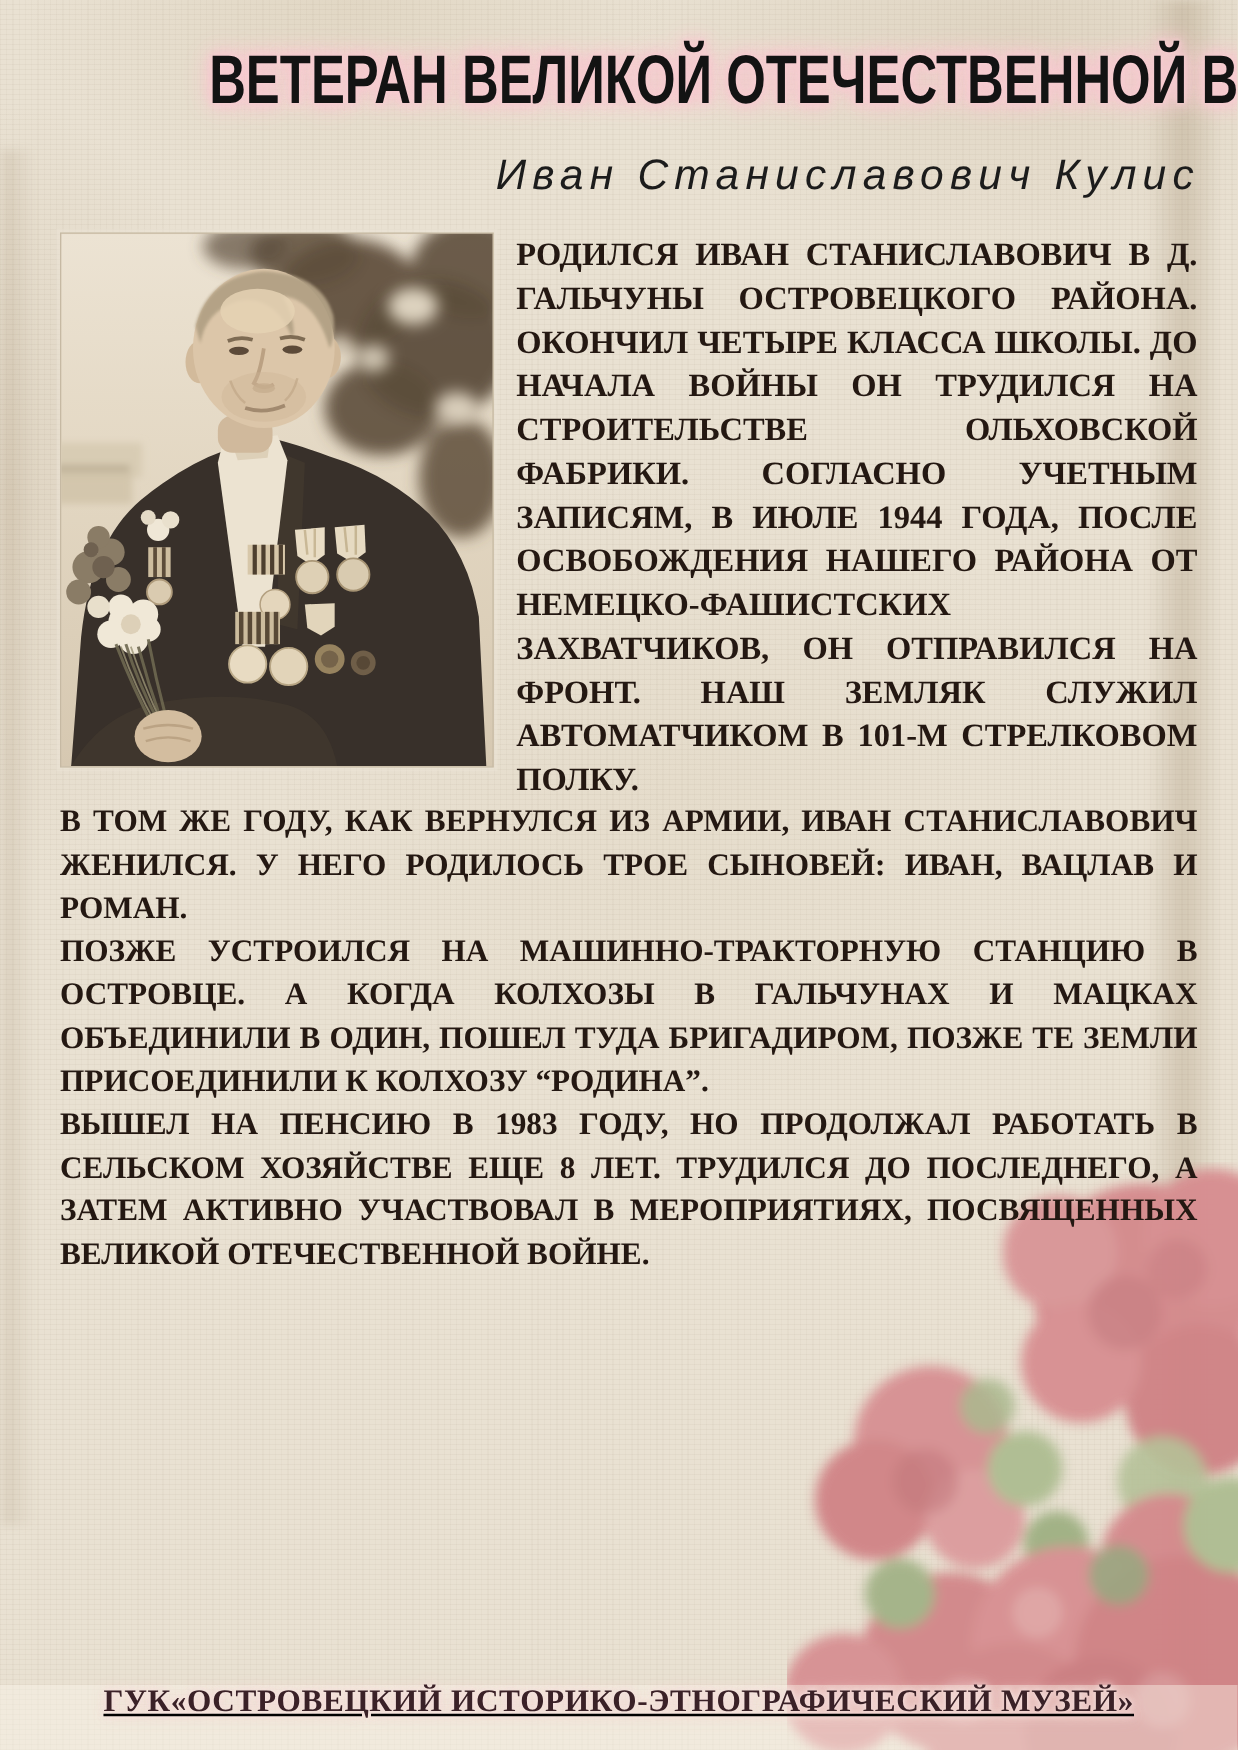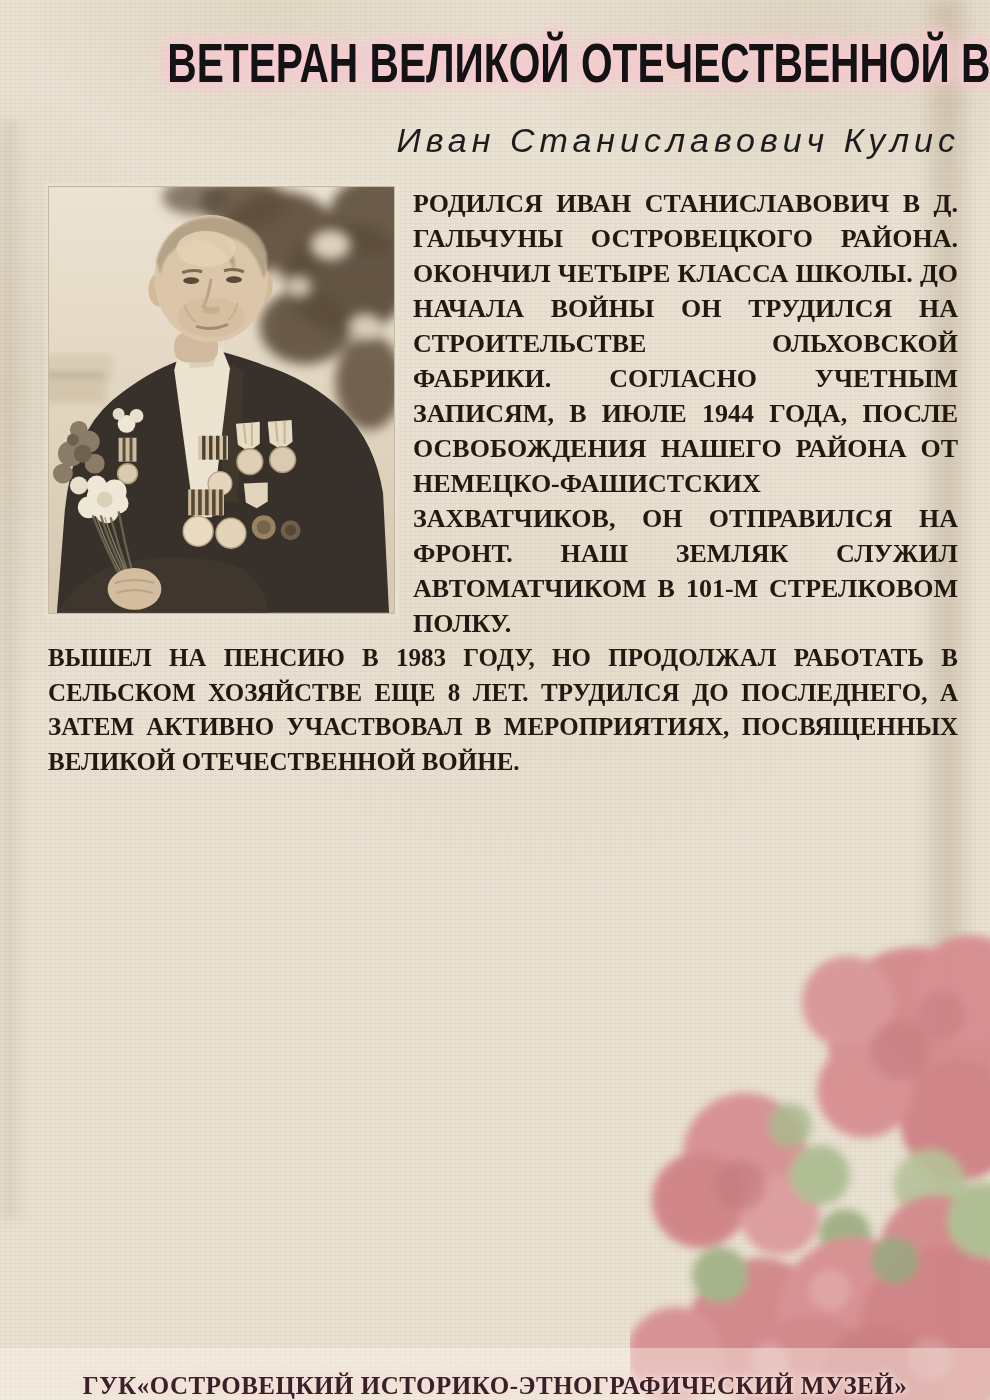--- a/index.html
+++ b/index.html
@@ -37,21 +37,21 @@
   .photo-frame{float:left;width:347px;height:428px;margin:0 18px 10px 0;
       border:1px solid #c6b9a3;box-sizing:border-box;background:#e4dac6;
       box-shadow:inset 0 0 26px rgba(100,80,55,.28), 0 0 0 3px rgba(235,228,214,.5);}
   .photo-frame svg{display:block;width:100%;height:100%;}
   p{margin:0;font-weight:700;}
   p.lead{font-size:26px;line-height:35px;}
   p.body{clear:left;font-size:25px;line-height:34.6px;}
   p.body.first{margin-top:8px;}
 
   .footer-bar{position:absolute;left:0;bottom:0;width:100%;height:52px;z-index:3;
-      background:rgba(250,245,234,.44);display:flex;align-items:flex-end;justify-content:center;}
+      background:rgba(250,245,234,.44);display:flex;align-items:flex-start;justify-content:center;text-decoration:underline;}
   .footer-text{font-family:"Liberation Serif", serif;font-weight:700;font-size:25px;
       letter-spacing:.5px;color:#3a2127;white-space:nowrap;
       text-shadow:0 0 4px #f6e4e2,0 0 8px #f2d8d5,0 0 13px #edccc9;}
 </style>
 </head>
 <body>
 
 <div class="poster">
   <div class="weave"></div>
   <div class="streak-right"></div>
@@ -235,19 +235,21 @@
           <circle cx="183" cy="348" r="15" fill="#e2d4b9" stroke="#b7a584" stroke-width="1.5"></circle>
           <circle cx="216" cy="342" r="12" fill="#97835f"></circle>
             <circle cx="216" cy="342" r="7" fill="#75634a"></circle>
           <circle cx="243" cy="345" r="10" fill="#6f5e48"></circle>
             <circle cx="243" cy="345" r="5.5" fill="#574836"></circle>
         </g>
       </svg>
     </div>
 
     <p class="lead">РОДИЛСЯ ИВАН СТАНИСЛАВОВИЧ В Д. ГАЛЬЧУНЫ ОСТРОВЕЦКОГО РАЙОНА. ОКОНЧИЛ ЧЕТЫРЕ КЛАССА ШКОЛЫ. ДО НАЧАЛА ВОЙНЫ ОН ТРУДИЛСЯ НА СТРОИТЕЛЬСТВЕ ОЛЬХОВСКОЙ ФАБРИКИ. СОГЛАСНО УЧЕТНЫМ ЗАПИСЯМ, В ИЮЛЕ 1944 ГОДА, ПОСЛЕ ОСВОБОЖДЕНИЯ НАШЕГО РАЙОНА ОТ НЕМЕЦКО-ФАШИСТСКИХ ЗАХВАТЧИКОВ, ОН ОТПРАВИЛСЯ НА ФРОНТ. НАШ ЗЕМЛЯК СЛУЖИЛ АВТОМАТЧИКОМ В 101-М СТРЕЛКОВОМ ПОЛКУ.</p>
+    <p class="body">В ТОМ ЖЕ ГОДУ, КАК ВЕРНУЛСЯ ИЗ АРМИИ, ИВАН СТАНИСЛАВОВИЧ ЖЕНИЛСЯ. У НЕГО РОДИЛОСЬ ТРОЕ СЫНОВЕЙ: ИВАН, ВАЦЛАВ И РОМАН.</p>
+    <p class="body">ПОЗЖЕ УСТРОИЛСЯ НА МАШИННО-ТРАКТОРНУЮ СТАНЦИЮ В ОСТРОВЦЕ. А КОГДА КОЛХОЗЫ В ГАЛЬЧУНАХ И МАЦКАХ ОБЪЕДИНИЛИ В ОДИН, ПОШЕЛ ТУДА БРИГАДИРОМ, ПОЗЖЕ ТЕ ЗЕМЛИ ПРИСОЕДИНИЛИ К КОЛХОЗУ “РОДИНА”.</p>
     <p class="body">ВЫШЕЛ НА ПЕНСИЮ В 1983 ГОДУ, НО ПРОДОЛЖАЛ РАБОТАТЬ В СЕЛЬСКОМ ХОЗЯЙСТВЕ ЕЩЕ 8 ЛЕТ. ТРУДИЛСЯ ДО ПОСЛЕДНЕГО, А ЗАТЕМ АКТИВНО УЧАСТВОВАЛ В МЕРОПРИЯТИЯХ, ПОСВЯЩЕННЫХ ВЕЛИКОЙ ОТЕЧЕСТВЕННОЙ ВОЙНЕ.</p>
   </div>
 
   <div class="footer-bar">
     <span class="footer-text">ГУК«ОСТРОВЕЦКИЙ ИСТОРИКО-ЭТНОГРАФИЧЕСКИЙ МУЗЕЙ»</span>
   </div>
 </div>
 
 </body></html>

